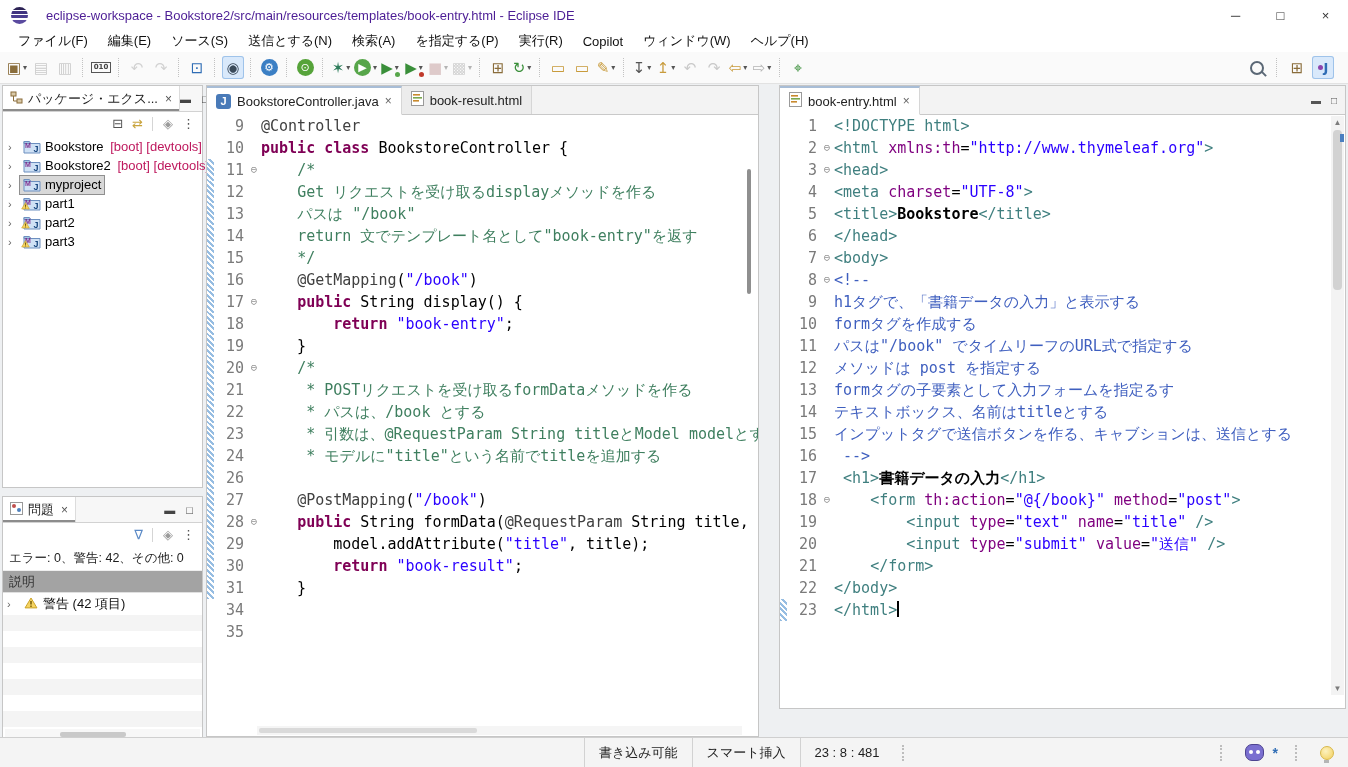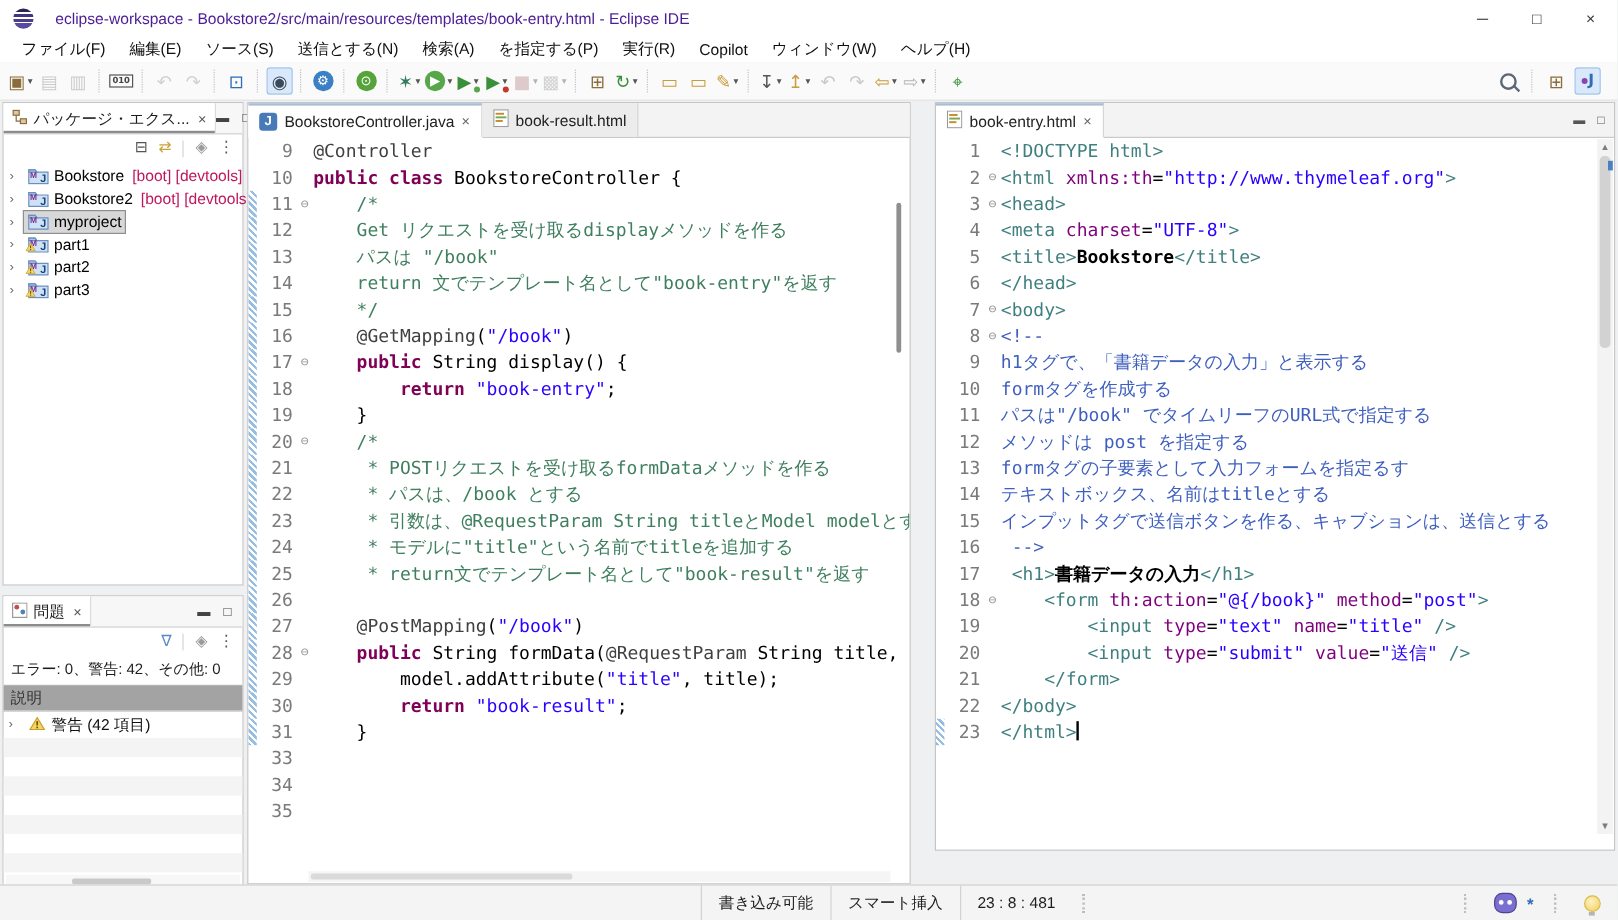--- a/index.html
+++ b/index.html
@@ -476,28 +476,26 @@
       <div class="crow"><span class="cdiff on"></span><span class="cnum">15</span><span class="cfold"></span><span class="ctext"><span class="sg-p">    </span><span class="sg-c">*/</span></span></div>
       <div class="crow"><span class="cdiff on"></span><span class="cnum">16</span><span class="cfold"></span><span class="ctext"><span class="sg-p">    </span><span class="sg-a">@GetMapping</span><span class="sg-p">(</span><span class="sg-s">"/book"</span><span class="sg-p">)</span></span></div>
       <div class="crow"><span class="cdiff on"></span><span class="cnum">17</span><span class="cfold">⊖</span><span class="ctext"><span class="sg-p">    </span><span class="sg-k">public</span><span class="sg-p"> String display() {</span></span></div>
       <div class="crow"><span class="cdiff on"></span><span class="cnum">18</span><span class="cfold"></span><span class="ctext"><span class="sg-p">        </span><span class="sg-k">return</span><span class="sg-p"> </span><span class="sg-s">"book-entry"</span><span class="sg-p">;</span></span></div>
       <div class="crow"><span class="cdiff on"></span><span class="cnum">19</span><span class="cfold"></span><span class="ctext"><span class="sg-p">    }</span></span></div>
       <div class="crow"><span class="cdiff on"></span><span class="cnum">20</span><span class="cfold">⊖</span><span class="ctext"><span class="sg-p">    </span><span class="sg-c">/*</span></span></div>
       <div class="crow"><span class="cdiff on"></span><span class="cnum">21</span><span class="cfold"></span><span class="ctext"><span class="sg-p">     </span><span class="sg-c">* POSTリクエストを受け取るformDataメソッドを作る</span></span></div>
       <div class="crow"><span class="cdiff on"></span><span class="cnum">22</span><span class="cfold"></span><span class="ctext"><span class="sg-p">     </span><span class="sg-c">* パスは、/book とする</span></span></div>
       <div class="crow"><span class="cdiff on"></span><span class="cnum">23</span><span class="cfold"></span><span class="ctext"><span class="sg-p">     </span><span class="sg-c">* 引数は、@RequestParam String titleとModel modelとする</span></span></div>
       <div class="crow"><span class="cdiff on"></span><span class="cnum">24</span><span class="cfold"></span><span class="ctext"><span class="sg-p">     </span><span class="sg-c">* モデルに"title"という名前でtitleを追加する</span></span></div>
-      <div class="crow"><span class="cdiff on"></span><span class="cnum">25</span><span class="cfold"></span><span class="ctext"><span class="sg-p">     </span><span class="sg-c">* return文でテンプレート名として"book-result"を返す</span></span></div>
       <div class="crow"><span class="cdiff on"></span><span class="cnum">26</span><span class="cfold"></span><span class="ctext"></span></div>
       <div class="crow"><span class="cdiff on"></span><span class="cnum">27</span><span class="cfold"></span><span class="ctext"><span class="sg-p">    </span><span class="sg-a">@PostMapping</span><span class="sg-p">(</span><span class="sg-s">"/book"</span><span class="sg-p">)</span></span></div>
       <div class="crow"><span class="cdiff on"></span><span class="cnum">28</span><span class="cfold">⊖</span><span class="ctext"><span class="sg-p">    </span><span class="sg-k">public</span><span class="sg-p"> String formData(</span><span class="sg-a">@RequestParam</span><span class="sg-p"> String title, Model model) {</span></span></div>
       <div class="crow"><span class="cdiff on"></span><span class="cnum">29</span><span class="cfold"></span><span class="ctext"><span class="sg-p">        model.addAttribute(</span><span class="sg-s">"title"</span><span class="sg-p">, title);</span></span></div>
       <div class="crow"><span class="cdiff on"></span><span class="cnum">30</span><span class="cfold"></span><span class="ctext"><span class="sg-p">        </span><span class="sg-k">return</span><span class="sg-p"> </span><span class="sg-s">"book-result"</span><span class="sg-p">;</span></span></div>
       <div class="crow"><span class="cdiff on"></span><span class="cnum">31</span><span class="cfold"></span><span class="ctext"><span class="sg-p">    }</span></span></div>
-      <div class="crow"><span class="cdiff"></span><span class="cnum">33</span><span class="cfold"></span><span class="ctext"></span></div>
       <div class="crow"><span class="cdiff"></span><span class="cnum">34</span><span class="cfold"></span><span class="ctext"></span></div>
       <div class="crow"><span class="cdiff"></span><span class="cnum">35</span><span class="cfold"></span><span class="ctext"></span></div>
     </div>
   <div class="vscroll-c"></div>
   <div class="hscroll">
       <div class="hthumb"></div>
     </div>
 </div>
 
 <div class="egroup egroup-r">

